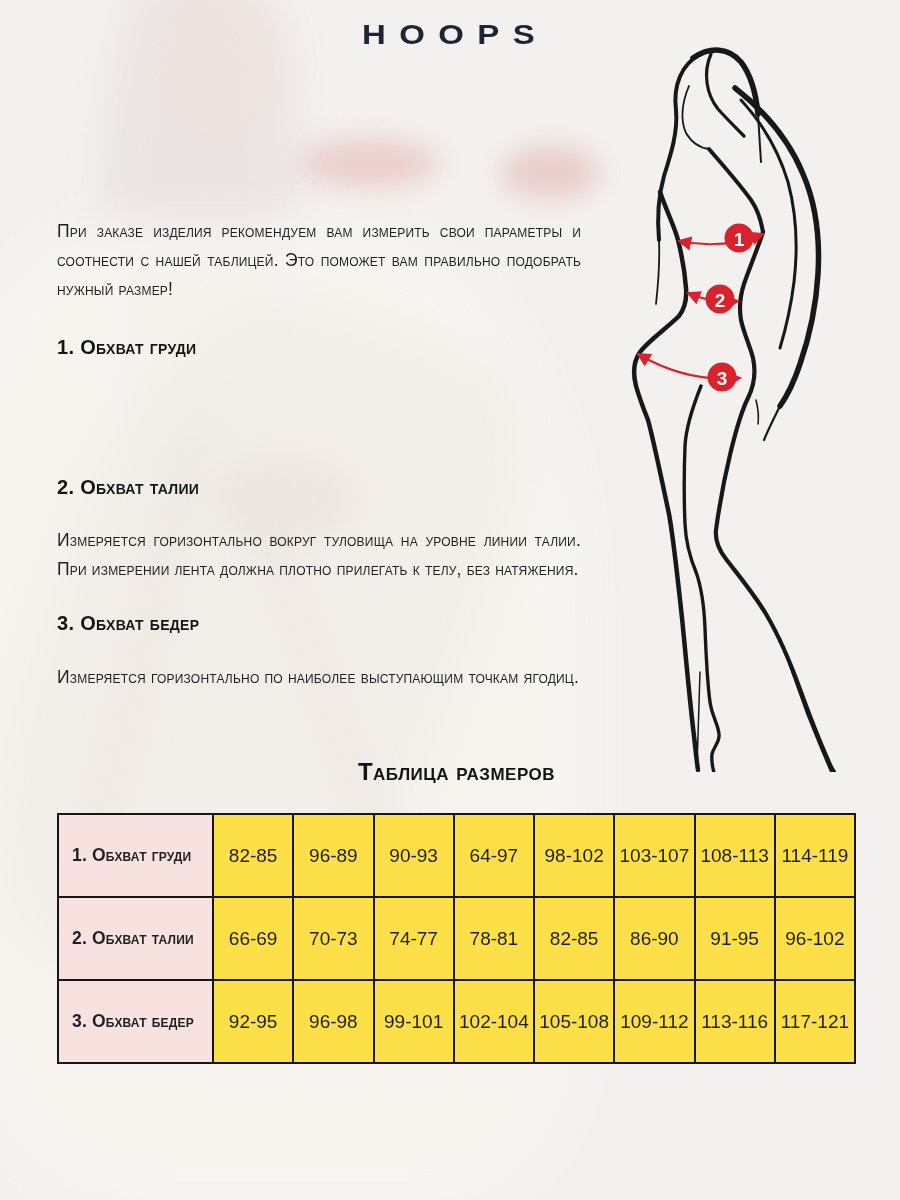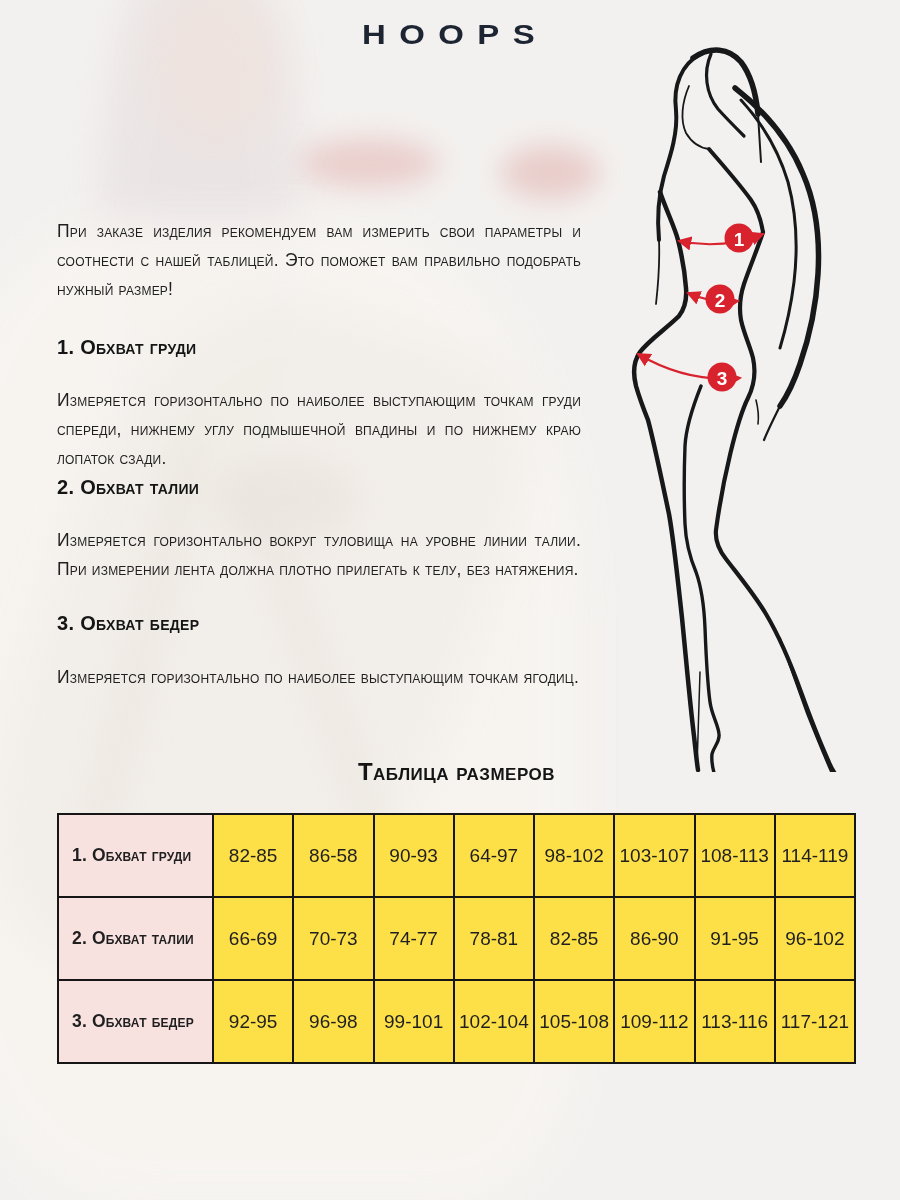--- a/index.html
+++ b/index.html
@@ -99,21 +99,20 @@
     <div class="bg-blob bg-red1"></div>
     <div class="bg-blob bg-red2"></div>
   </div>
 
   <div class="logo">HOOPS</div>
 
 
   <p class="copy intro">При заказе изделия рекомендуем вам измерить свои параметры и соотнести с нашей таблицей. Это поможет вам правильно подобрать нужный размер!</p>
 
   <div class="section-head s1h">1. Обхват груди</div>
-  <p class="copy section-body s1b">Измеряется горизонтально по наиболее выступающим точкам груди спереди, нижнему углу подмышечной впадины и по нижнему краю лопаток сзади.</p>
 
   <div class="section-head s2h">2. Обхват талии</div>
   <p class="copy section-body s2b">Измеряется горизонтально вокруг туловища на уровне линии талии. При измерении лента должна плотно прилегать к телу, без натяжения.</p>
 
   <div class="section-head s3h">3. Обхват бедер</div>
   <p class="copy section-body s3b">Измеряется горизонтально по наиболее выступающим точкам ягодиц.</p>
 
   <svg class="figure" viewBox="0 0 270 730">
     <defs>
       <marker id="arr" viewBox="0 0 10 10" refX="8.5" refY="5" markerWidth="6.5" markerHeight="6.5" orient="auto-start-reverse">
@@ -181,21 +180,21 @@
         <col>
         <col>
         <col>
         <col>
         <col>
     </colgroup>
     <tbody>
     <tr class="data">
       <td class="pink rowlabel">1. Обхват груди</td>
       <td>82-85</td>
-      <td>86-58</td>
+      <td>96-89</td>
       <td>90-93</td>
       <td>64-97</td>
       <td>98-102</td>
       <td>103-107</td>
       <td>108-113</td>
       <td>114-119</td>
     </tr>
     <tr class="data">
       <td class="pink rowlabel">2. Обхват талии</td>
       <td>66-69</td>

